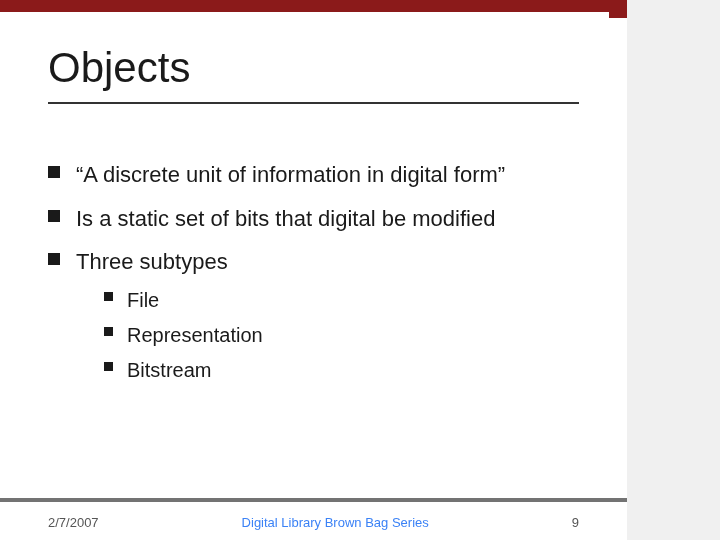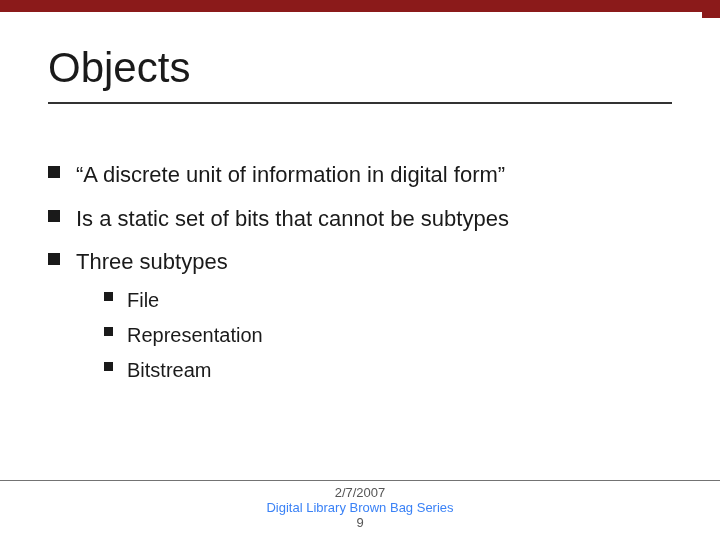--- a/index.html
+++ b/index.html
@@ -10,21 +10,21 @@
 
     body {
       width: 720px;
       height: 540px;
       background: #f0f0f0;
       font-family: Georgia, 'Times New Roman', serif;
       overflow: hidden;
     }
 
     .slide {
-      width: 720px;
+      width: 627px;
       height: 540px;
       background: #ffffff;
       position: relative;
       display: flex;
       flex-direction: column;
     }
 
     .top-bar {
       width: 100%;
       height: 12px;
@@ -105,23 +105,22 @@
       background: #1a1a1a;
       margin-right: 14px;
       margin-top: 5px;
       flex-shrink: 0;
     }
 
     .slide-footer {
       display: flex;
       justify-content: space-between;
       align-items: center;
-      padding: 4px 48px 10px 48px;
-      border-top: 1px solid #737373;
-      flex-direction: column;
+      padding: 13px 48px 10px 48px;
+      border-top: 4px solid #737373;
     }
 
     .footer-date {
       font-size: 13px;
       color: #555555;
       font-family: Arial, sans-serif;
     }
 
     .footer-center {
       font-size: 13px;
@@ -157,21 +156,21 @@
       <div class="title-rule"></div>
     </div>
 
     <ul class="bullet-list">
       <li class="bullet-item">
         <div class="bullet-square"></div>
         <span>“A discrete unit of information in digital form”</span>
       </li>
       <li class="bullet-item">
         <div class="bullet-square"></div>
-        <span>Is a static set of bits that cannot be subtypes</span>
+        <span>Is a static set of bits that digital be modified</span>
       </li>
       <li class="bullet-item">
         <div class="bullet-square"></div>
         <div>
           <span>Three subtypes</span>
           <ul class="sub-list">
             <li class="sub-item">
               <div class="sub-square"></div>
               <span>File</span>
             </li>

